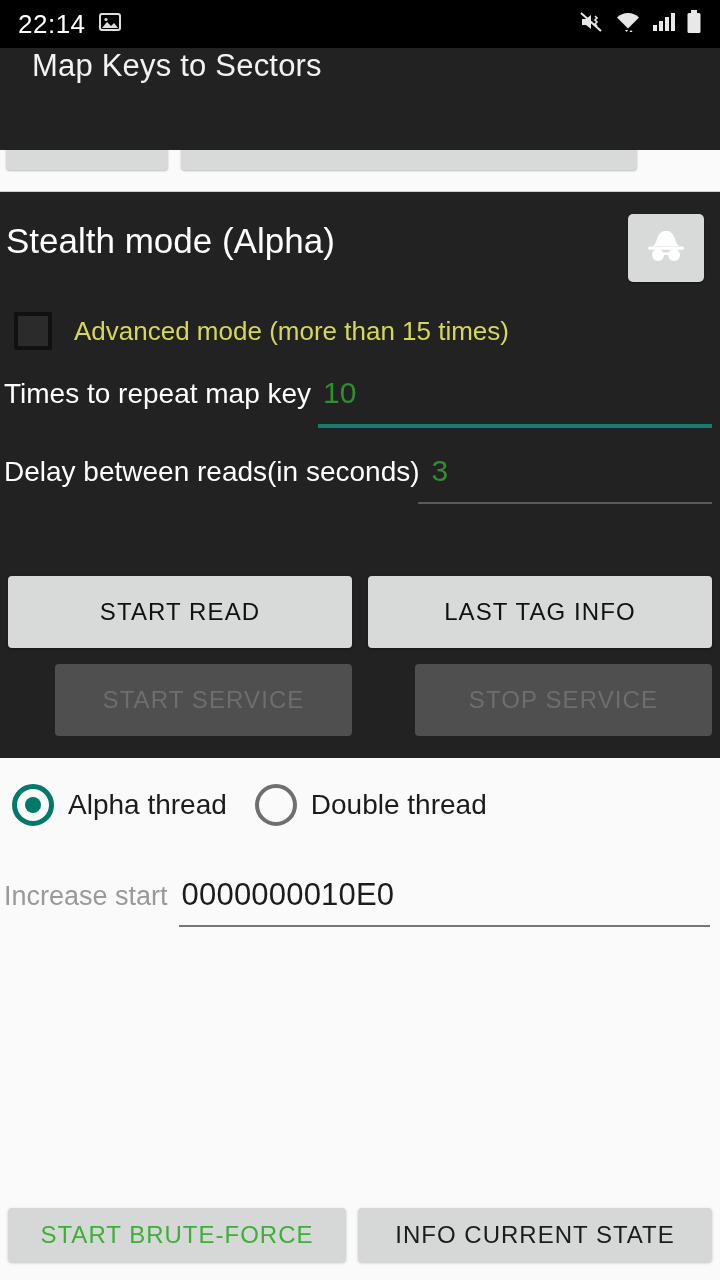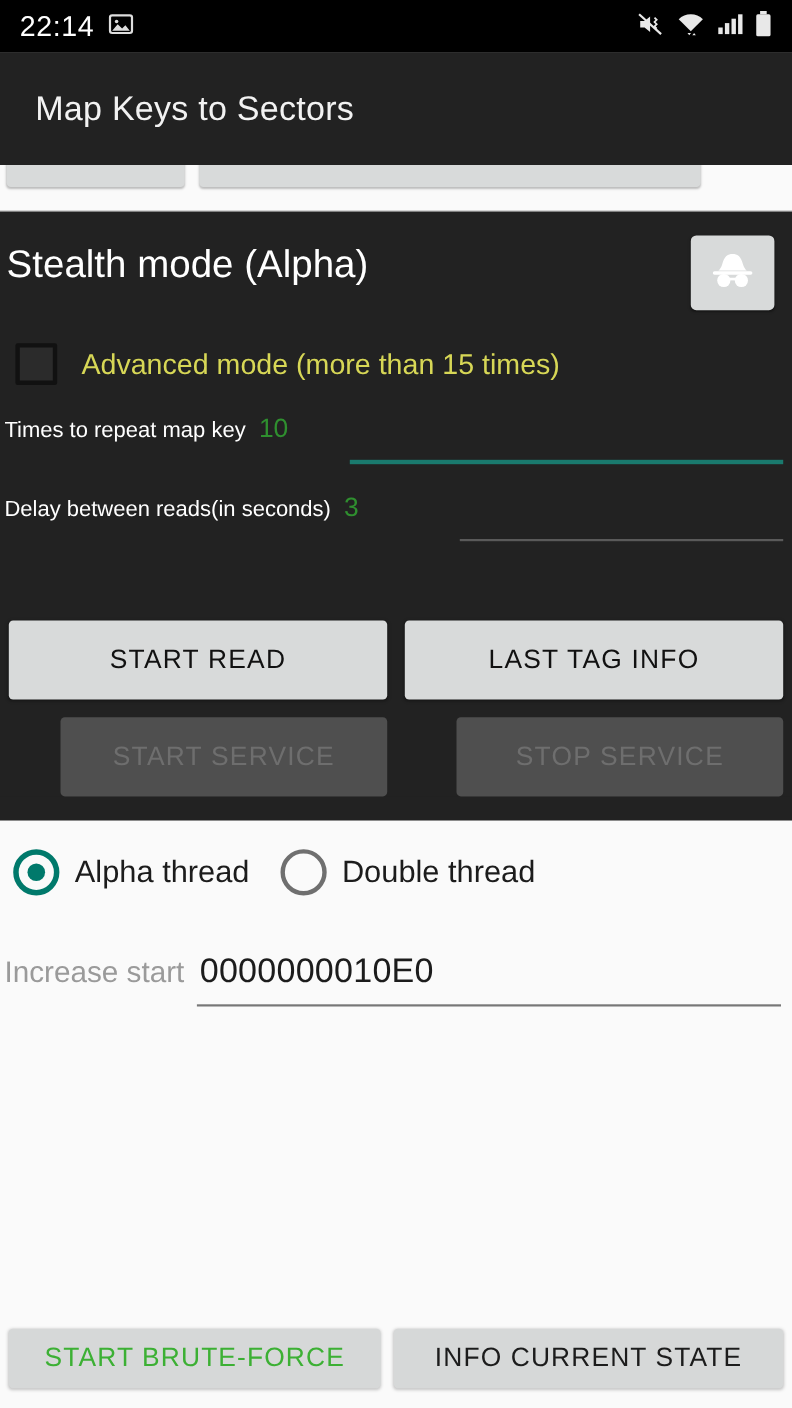--- a/index.html
+++ b/index.html
@@ -17,21 +17,21 @@
     display:flex; align-items:center; padding:0 18px;
   }
   .sb-clock{ font-size:26px; letter-spacing:.5px; }
   .sb-left{ display:flex; align-items:center; gap:12px; }
   .sb-right{ margin-left:auto; display:flex; align-items:center; gap:9px; }
   .sb-icon{ display:block; }
 
   
   .appbar{
     height:102px; background:#222222;
-    display:flex; align-items:center; padding:0 32px;
+    display:flex; align-items:flex-start; padding:0 32px;
   }
   .appbar-title{ color:#f2f2f2; font-size:31px; font-weight:400; letter-spacing:.2px; }
 
   
   .tabstrip{
     height:42px; background:#fafafa; position:relative; overflow:hidden;
     border-bottom:1px solid #cfcfcf;
   }
   .tabstrip .chip{
     position:absolute; top:-18px; background:#d8dada; border-radius:4px;
@@ -56,22 +56,22 @@
   }
 
   .checkrow{ display:flex; align-items:center; gap:22px; padding:30px 0 0 14px; }
   .checkbox{
     width:38px; height:38px; border:4px solid #111; background:#2b2b2b; border-radius:2px;
   }
   .checklabel{ font-size:26px; color:#d7d756; }
 
   .field{ padding:26px 8px 0 4px; }
   .field-row{ display:flex; align-items:baseline; }
-  .field-label{ color:#ffffff; font-size:20px; white-space:nowrap; }
-  .field-value{ color:#2f8f2f; font-size:24px; padding-left:12px; }
+  .field-label{ color:#ffffff; font-size:28px; white-space:nowrap; }
+  .field-value{ color:#2f8f2f; font-size:30px; padding-left:12px; }
   .field-underline{ height:3px; margin-top:14px; }
   .field-underline.focused{ background:#1a7a6e; height:4px; }
   .field-underline.normal{ background:#5a5a5a; height:2px; }
   .f1 .field-underline{ margin-left:314px; }
   .f2 .field-underline{ margin-left:414px; }
 
   .btn-grid{ display:flex; gap:16px; padding:0 8px; }
   .btn-grid.r1{ padding-top:72px; }
   .btn-grid.r2{ padding-top:16px; }
   .mbtn{

